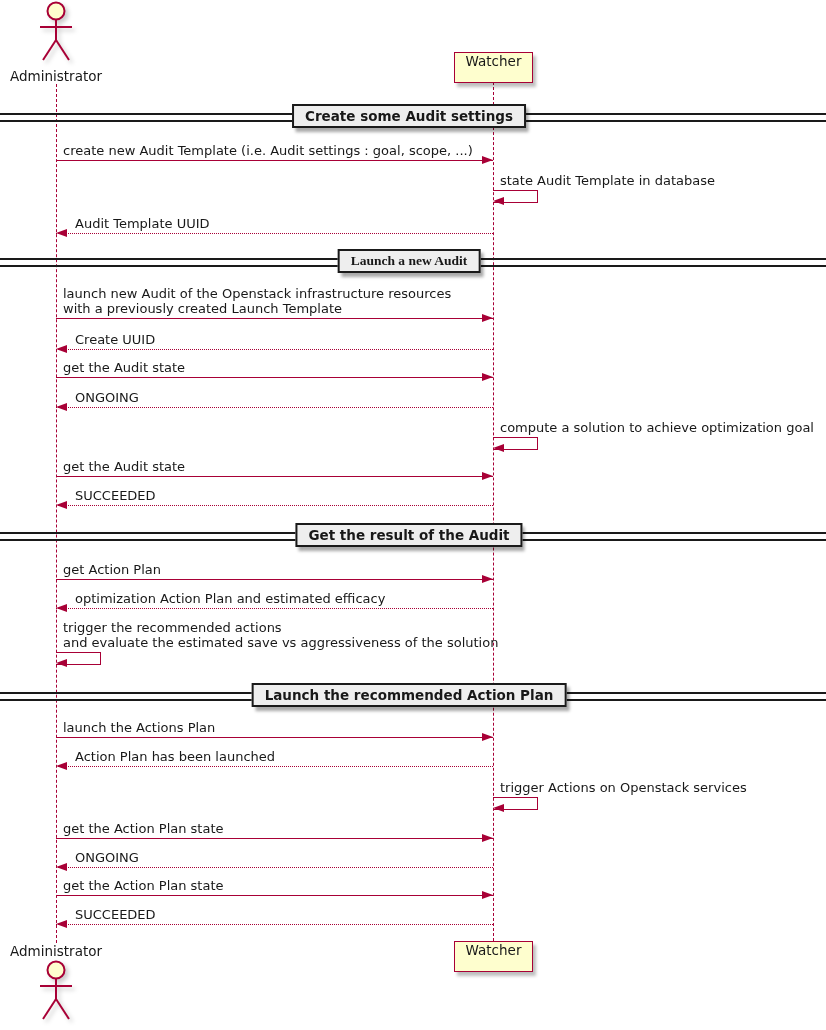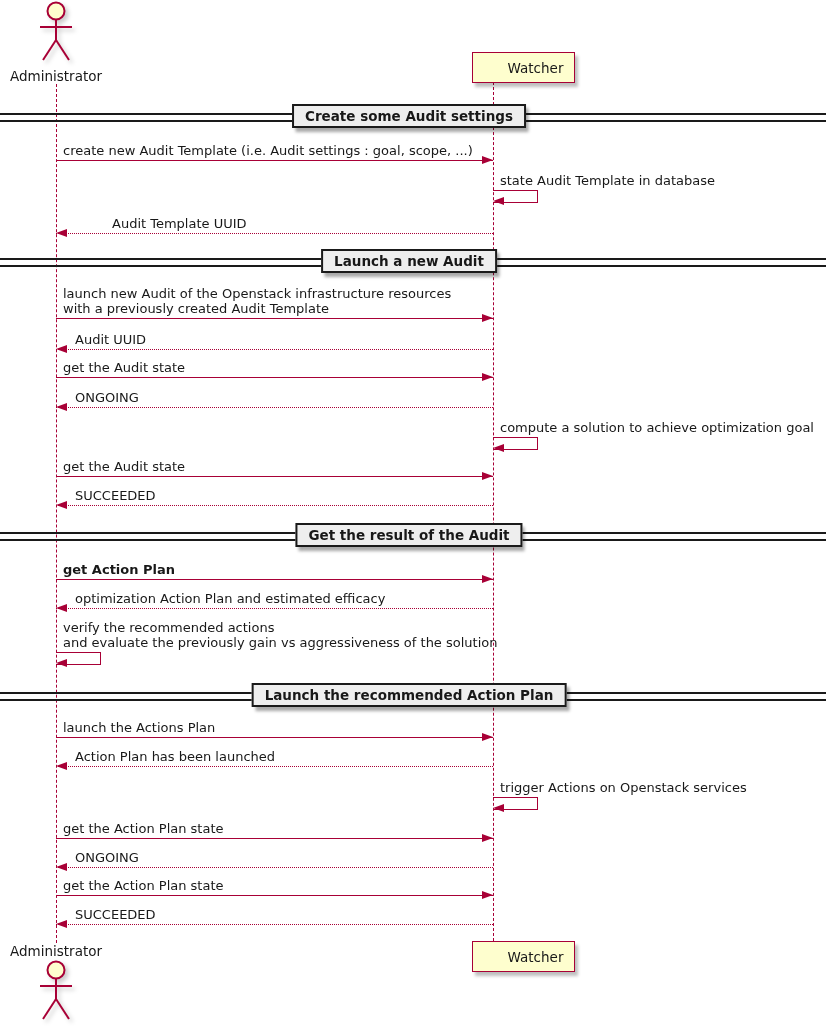--- a/index.html
+++ b/index.html
@@ -1,21 +1,21 @@
 <!DOCTYPE html>
 <html><head>
 <meta charset="utf-8">
 <style>
   html,body{margin:0;padding:0;background:#ffffff;}
   .stage{position:relative;width:826px;height:1030px;background:#fff;overflow:hidden;
          font-family:"DejaVu Sans",sans-serif;color:#181818;}
   .lifeline{position:absolute;width:0;border-left:1px dashed #A80036;z-index:0;}
-  .participant-box{position:absolute;left:472px;width:77px;height:29px;background:#FEFECE;
+  .participant-box{position:absolute;left:454px;width:77px;height:29px;background:#FEFECE;
          border:1.7px solid #A80036;box-shadow:3px 4px 3px rgba(0,0,0,0.25);
-         display:flex;align-items:center;justify-content:center;font-size:13.5px;z-index:3;padding-left:24px;}
+         display:flex;align-items:flex-start;justify-content:center;font-size:13.5px;z-index:3;}
   .actor-figure{position:absolute;left:30px;z-index:3;filter:drop-shadow(3px 3px 2px rgba(0,0,0,0.2));}
   .actor-label{position:absolute;left:56px;transform:translateX(-50%);font-size:13.5px;
          white-space:nowrap;z-index:3;}
   .divider-lines{position:absolute;left:0;width:826px;height:5px;border-top:2px solid #1a1a1a;
          border-bottom:2px solid #1a1a1a;z-index:1;}
   .divider-label{position:absolute;left:409px;transform:translate(-50%,-50%);background:#EEEEEE;
          border:2px solid #1a1a1a;box-shadow:3px 4px 3px rgba(0,0,0,0.35);padding:2px 11px;
          font-size:13.5px;font-weight:bold;white-space:nowrap;z-index:2;}
   .msg-text{position:absolute;font-size:13px;line-height:15px;white-space:nowrap;z-index:2;}
   .arrow-line{position:absolute;left:56px;width:437px;height:0;border-top:1px solid #A80036;z-index:2;}
@@ -60,62 +60,62 @@
     </svg>
   </div>
 
   <div class="participant-box" style="top:941px;">
     <span>Watcher</span>
   </div>
 
 <div class="divider-lines" style="top: 113px;"></div>
     <div class="divider-label" style="top: 116px;">Create some Audit settings</div>
     <div class="divider-lines" style="top: 258px;"></div>
-    <div class="divider-label" style="top: 261px;">Launch a new Audit</div>
+    <div class="divider-label" style="top: 261px; font-family: Liberation Serif, serif;">Launch a new Audit</div>
     <div class="divider-lines" style="top: 532px;"></div>
     <div class="divider-label" style="top: 535px;">Get the result of the Audit</div>
     <div class="divider-lines" style="top: 692px;"></div>
     <div class="divider-label" style="top: 695px;">Launch the recommended Action Plan</div>
     <div class="msg-text" style="left: 63px; top: 143px;"><span>create new Audit Template (i.e. Audit settings : goal, scope, ...)</span></div>
     <div class="arrow-line" style="top: 160px;"></div>
     <div class="head right" style="left: 482px; top: 156px;"></div>
     <div class="msg-text" style="left: 500px; top: 173px;"><span>state Audit Template in database</span></div>
     <div class="self-loop" style="left: 493px; top: 190px;"></div>
     <div class="head left" style="left: 493px; top: 196.5px;"></div>
-    <div class="msg-text" style="left: 75px; top: 216px; margin-left: 37px;"><span>Audit Template UUID</span></div>
+    <div class="msg-text" style="left: 75px; top: 216px;"><span>Audit Template UUID</span></div>
     <div class="arrow-line dashed" style="top: 233px;"></div>
     <div class="head left" style="left: 56px; top: 229px;"></div>
-    <div class="msg-text" style="left: 63px; top: 286px;"><span>launch new Audit of the Openstack infrastructure resources</span><br><span>with a previously created Audit Template</span></div>
+    <div class="msg-text" style="left: 63px; top: 286px;"><span>launch new Audit of the Openstack infrastructure resources</span><br><span>with a previously created Launch Template</span></div>
     <div class="arrow-line" style="top: 318px;"></div>
     <div class="head right" style="left: 482px; top: 314px;"></div>
-    <div class="msg-text" style="left: 75px; top: 332px;"><span>Audit UUID</span></div>
+    <div class="msg-text" style="left: 75px; top: 332px;"><span>Create UUID</span></div>
     <div class="arrow-line dashed" style="top: 349px;"></div>
     <div class="head left" style="left: 56px; top: 345px;"></div>
     <div class="msg-text" style="left: 63px; top: 360px;"><span>get the Audit state</span></div>
     <div class="arrow-line" style="top: 377px;"></div>
     <div class="head right" style="left: 482px; top: 373px;"></div>
     <div class="msg-text" style="left: 75px; top: 390px;"><span>ONGOING</span></div>
     <div class="arrow-line dashed" style="top: 407px;"></div>
     <div class="head left" style="left: 56px; top: 403px;"></div>
     <div class="msg-text" style="left: 500px; top: 420px;"><span>compute a solution to achieve optimization goal</span></div>
     <div class="self-loop" style="left: 493px; top: 437px;"></div>
     <div class="head left" style="left: 493px; top: 443.5px;"></div>
     <div class="msg-text" style="left: 63px; top: 459px;"><span>get the Audit state</span></div>
     <div class="arrow-line" style="top: 476px;"></div>
     <div class="head right" style="left: 482px; top: 472px;"></div>
     <div class="msg-text" style="left: 75px; top: 488px;"><span>SUCCEEDED</span></div>
     <div class="arrow-line dashed" style="top: 505px;"></div>
     <div class="head left" style="left: 56px; top: 501px;"></div>
-    <div class="msg-text" style="left: 63px; top: 562px; font-weight: bold;"><span>get Action Plan</span></div>
+    <div class="msg-text" style="left: 63px; top: 562px;"><span>get Action Plan</span></div>
     <div class="arrow-line" style="top: 579px;"></div>
     <div class="head right" style="left: 482px; top: 575px;"></div>
     <div class="msg-text" style="left: 75px; top: 591px;"><span>optimization Action Plan and estimated efficacy</span></div>
     <div class="arrow-line dashed" style="top: 608px;"></div>
     <div class="head left" style="left: 56px; top: 604px;"></div>
-    <div class="msg-text" style="left: 63px; top: 620px;"><span>verify the recommended actions</span><br><span>and evaluate the previously gain vs aggressiveness of the solution</span></div>
+    <div class="msg-text" style="left: 63px; top: 620px;"><span>trigger the recommended actions</span><br><span>and evaluate the estimated save vs aggressiveness of the solution</span></div>
     <div class="self-loop" style="left: 56px; top: 652px;"></div>
     <div class="head left" style="left: 56px; top: 658.5px;"></div>
     <div class="msg-text" style="left: 63px; top: 720px;"><span>launch the Actions Plan</span></div>
     <div class="arrow-line" style="top: 737px;"></div>
     <div class="head right" style="left: 482px; top: 733px;"></div>
     <div class="msg-text" style="left: 75px; top: 749px;"><span>Action Plan has been launched</span></div>
     <div class="arrow-line dashed" style="top: 766px;"></div>
     <div class="head left" style="left: 56px; top: 762px;"></div>
     <div class="msg-text" style="left: 500px; top: 780px;"><span>trigger Actions on Openstack services</span></div>
     <div class="self-loop" style="left: 493px; top: 797px;"></div>

